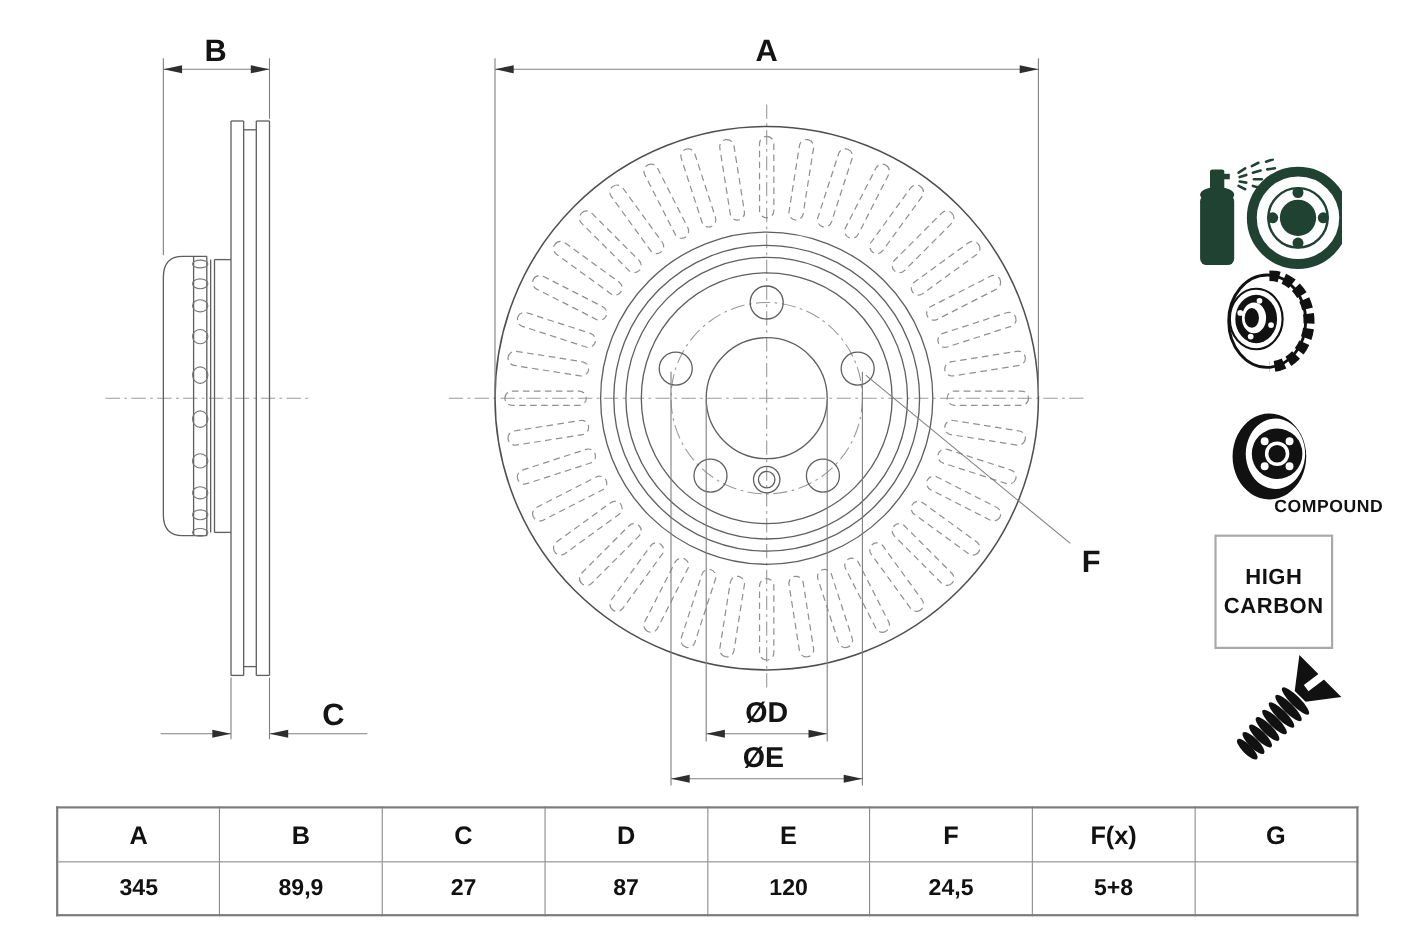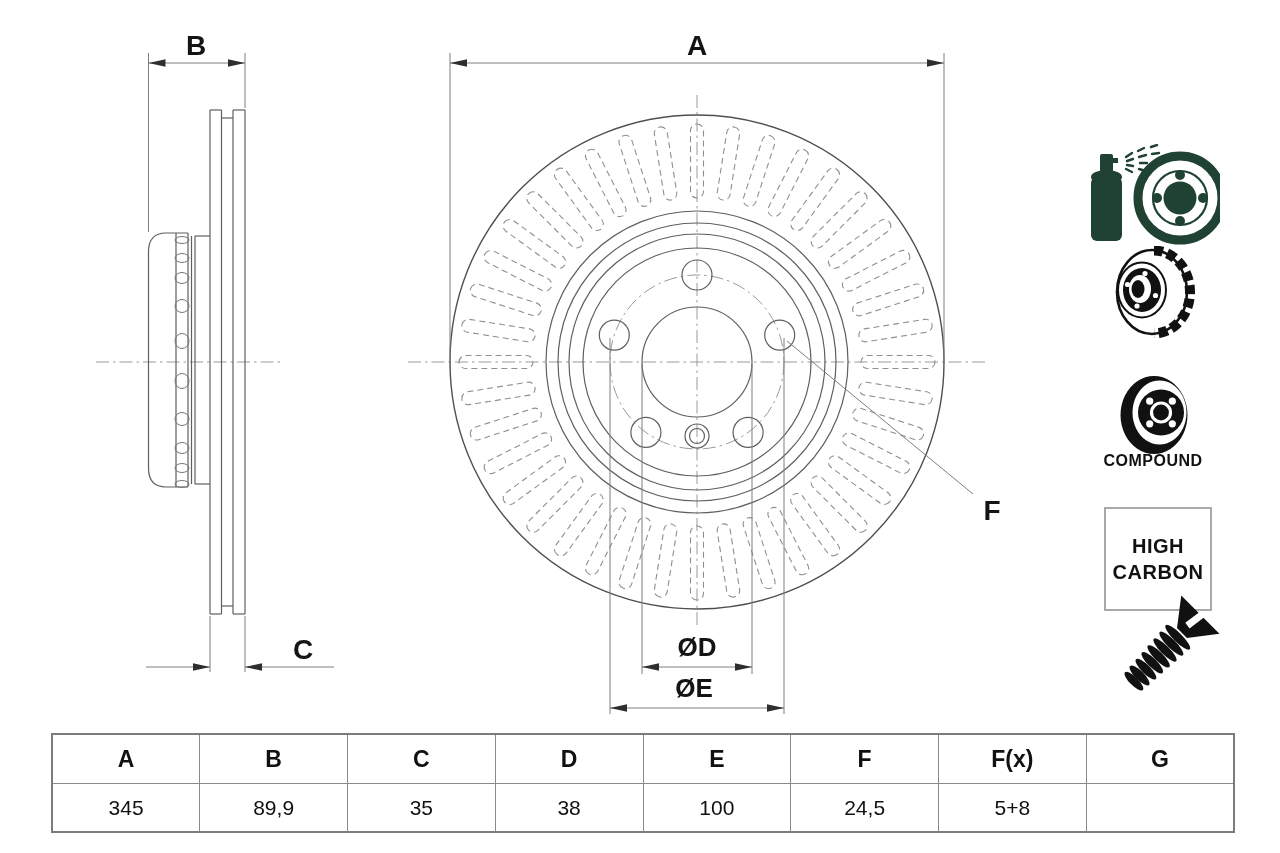--- a/index.html
+++ b/index.html
@@ -12,30 +12,30 @@
   .geo-thick{stroke:#4f4f4f;stroke-width:1.4;fill:none;}
   .slot{stroke:#8f8f8f;stroke-width:1.1;fill:none;stroke-dasharray:6 4;}
   .cline{stroke:#9a9a9a;stroke-width:1;fill:none;stroke-dasharray:13 4 2.5 4;}
   .dim{stroke:#7f7f7f;stroke-width:1;fill:none;}
   .arrow{fill:#2e2e2e;stroke:none;}
   .dimtext{font-family:"Liberation Sans",sans-serif;font-size:28px;font-weight:600;fill:#141414;}
   .dimtext-sm{font-family:"Liberation Sans",sans-serif;font-size:26px;font-weight:600;fill:#141414;}
   .rivet{stroke:#777;stroke-width:1;fill:none;}
   
   .icon{position:absolute;}
-  .compound-label{position:absolute;left:1083px;top:452px;width:140px;text-align:center;
+  .compound-label{position:absolute;left:1138px;top:452px;width:140px;text-align:center;
     font-size:16px;font-weight:bold;letter-spacing:.5px;color:#111;}
-  .hc-badge{position:absolute;left:1104px;top:507px;width:104px;height:100px;background:#fff;
+  .hc-badge{position:absolute;left:1104px;top:486px;width:104px;height:100px;background:#fff;
     border:2px solid #a9a9a9;display:flex;flex-direction:column;align-items:center;justify-content:center;
     color:#111;font-weight:bold;font-size:20px;line-height:26px;letter-spacing:.5px;}
   
   .spec{position:absolute;left:51px;top:733px;width:1184px;border-collapse:collapse;table-layout:fixed;}
   .spec th,.spec td{border:1.5px solid #8a8a8a;text-align:center;color:#111;}
   .spec th{height:46px;font-size:23px;font-weight:bold;}
-  .spec td{height:45px;font-size:21px;font-weight:normal;}
+  .spec td{height:45px;font-size:21px;font-weight:bold;}
   .spec{border:2px solid #7c7c7c;}
 </style>
 </head>
 <body>
 
 <div class="stage">
 
   <svg class="drawing" width="1280" height="853" viewBox="0 0 1280 853">
     <defs>
       <rect id="slot" x="690.5" y="124" width="13" height="74" rx="6.5" ry="6.5"></rect>
@@ -294,23 +294,23 @@
       <th>C</th>
       <th>D</th>
       <th>E</th>
       <th>F</th>
       <th>F(x)</th>
       <th>G</th>
     </tr>
     <tr>
       <td>345</td>
       <td>89,9</td>
-      <td>35</td>
-      <td>38</td>
-      <td>100</td>
+      <td>27</td>
+      <td>87</td>
+      <td>120</td>
       <td>24,5</td>
       <td>5+8</td>
       <td></td>
     </tr>
   </tbody>
     </table>
 
 </div>
 
 </body></html>

